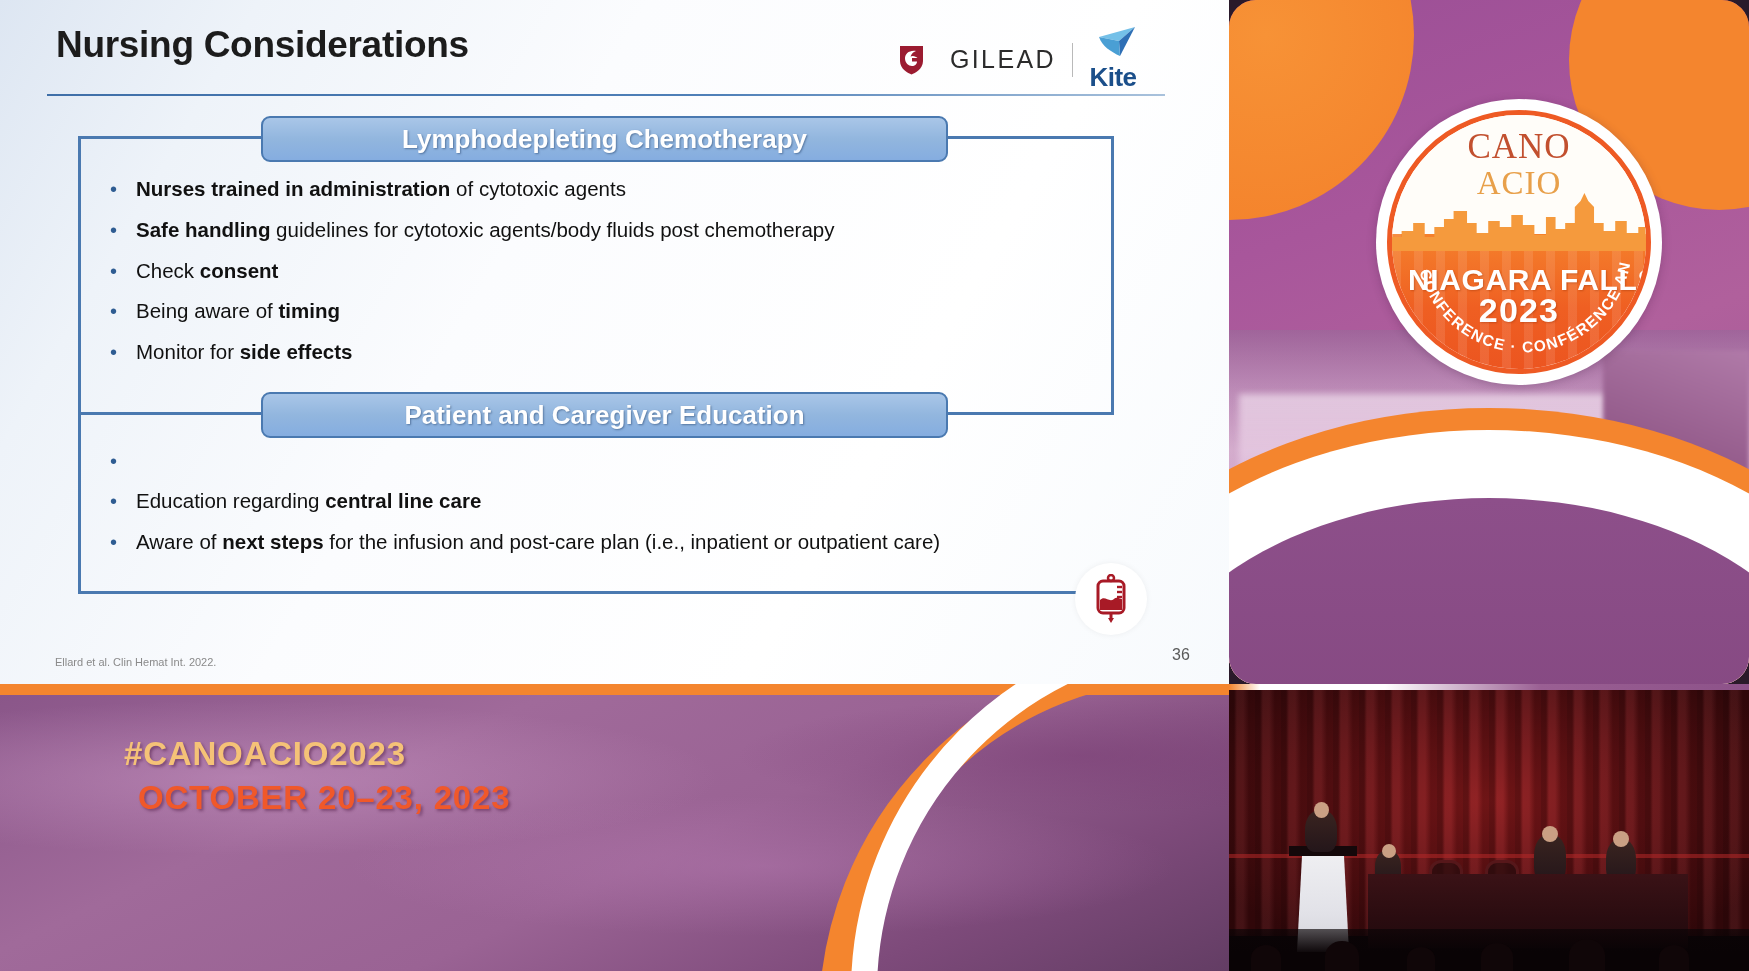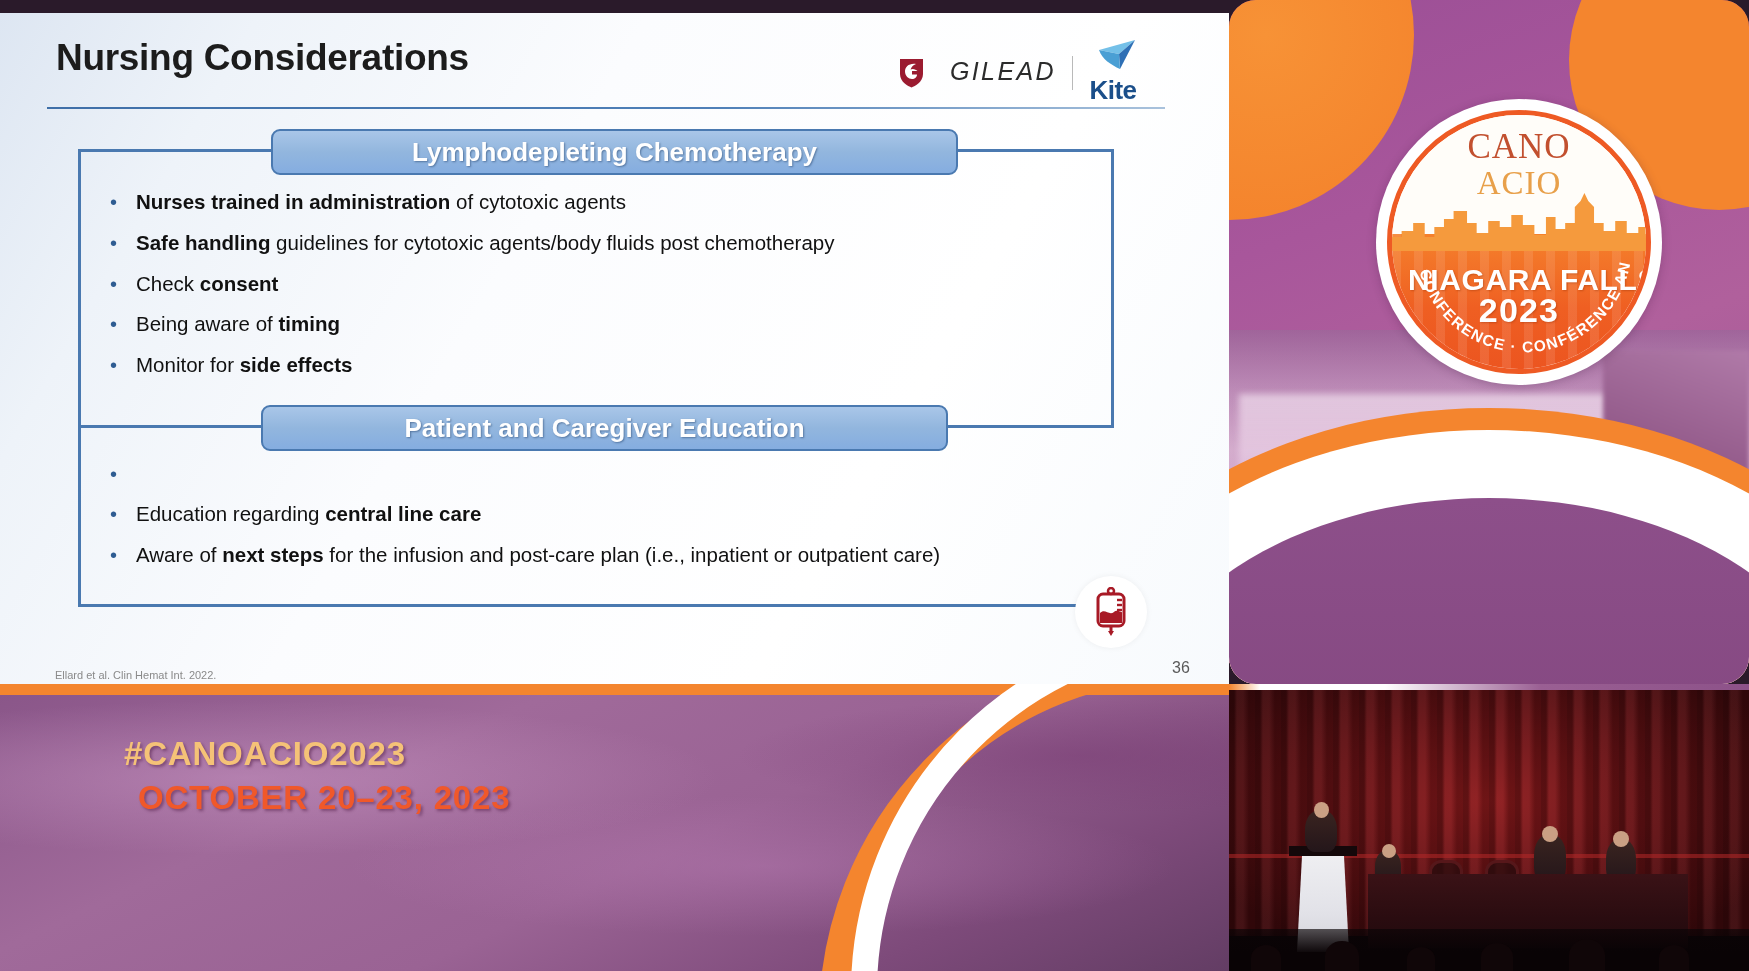--- a/index.html
+++ b/index.html
@@ -9,37 +9,36 @@
     font-family: "Liberation Sans", sans-serif;
     overflow: hidden;
   }
   .stage { position: relative; width: 1749px; height: 971px; background: #2a1a2a; }
 
   
   .slide {
     position: absolute; left: 0; top: 0; width: 1229px; height: 684px;
     background: linear-gradient(120deg, #dde6f2 0%, #eef3f9 16%, #fbfcfe 40%, #ffffff 70%, #f7fafd 100%);
     overflow: hidden;
-    margin-top: 13px;
   }
   .slide-title {
     position: absolute; left: 56px; top: 24px;
     font-size: 37px; font-weight: bold; color: #1c1c1c;
     letter-spacing: -0.3px;
   }
   .title-rule {
     position: absolute; left: 47px; top: 94px; width: 1118px; height: 2px;
     background: linear-gradient(90deg, #3f6fa8 0%, #4f80b8 60%, #a9c2dc 100%);
   }
   
   .logos {
     position: absolute; right: 92px; top: 26px;
     display: flex; align-items: center; gap: 16px;
   }
-  .gilead-group { display: flex; align-items: flex-start; gap: 26px; font-style: italic; }
+  .gilead-group { display: flex; align-items: center; gap: 26px; }
   .gilead-shield { width: 25px; height: 31px; display: block; }
   .gilead-word { font-size: 25px; letter-spacing: 2.4px; color: #2b2b2b; font-weight: 400; }
   .logo-divider { width: 1px; height: 34px; background: #b9b9b9; }
   .kite-group { display: flex; align-items: center; gap: 4px; flex-direction: column; }
   .kite-mark { width: 48px; height: 32px; display: block; }
   .kite-word { font-size: 26px; font-weight: bold; color: #1b4f8a; letter-spacing: -0.5px; }
 
   
   .frame {
     position: absolute; left: 78px; top: 136px; width: 1036px; height: 458px;
@@ -57,21 +56,21 @@
 
   .pill {
     position: absolute; height: 46px;
     background: linear-gradient(180deg, #a9c6e8 0%, #92b6de 50%, #85ade0 100%);
     border: 2px solid #4a79b0; border-radius: 9px;
     display: flex; align-items: center; justify-content: center;
     color: #ffffff; font-size: 26px; font-weight: bold;
     text-shadow: 1px 1px 2px rgba(40,70,110,0.55);
     z-index: 3;
   }
-  .pill-1 { left: 193px; top: -20px; width: 687px; }
+  .pill-1 { left: 183px; top: -20px; width: 687px; }
   .pill-2 { left: 183px; top: 256px; width: 687px; }
 
   .bullets { position: absolute; left: 28px; font-size: 20.5px; color: #111; }
   .bullets-1 { top: 38px; }
   .bullets-2 { top: 310px; }
   .bullet-row { display: flex; align-items: flex-start; margin-bottom: 10px; line-height: 1.5; }
   .bullet-dot { color: #2e5c92; font-size: 20px; width: 30px; flex: 0 0 30px; text-align: left; padding-left: 4px; }
   .bullet-text b { font-weight: bold; }
 
   .citation {

